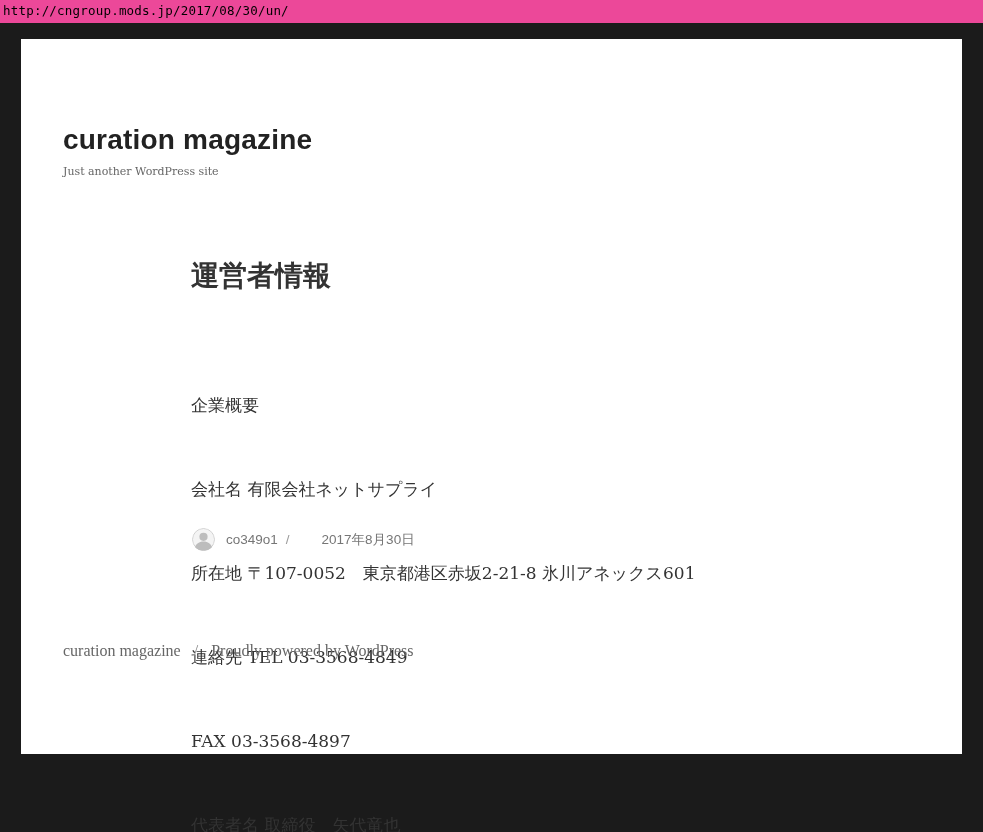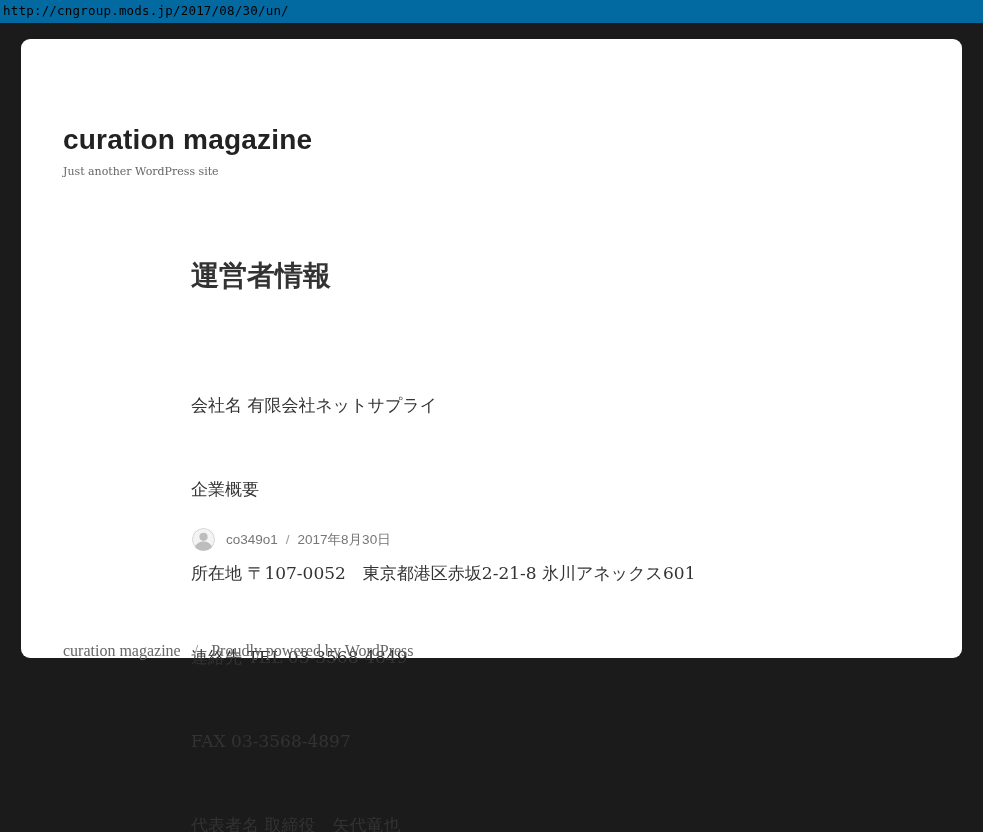--- a/index.html
+++ b/index.html
@@ -11,36 +11,35 @@
     background: #1b1b1b;
     overflow: hidden;
     font-family: "Liberation Sans", sans-serif;
   }
   
   .url-bar {
     position: absolute;
     left: 0; top: 0;
     width: 983px;
     height: 23px;
-    background: #0369a1;
+    background: #ec4899;
     padding: 3px 0 0 3px;
     font-family: "DejaVu Sans Mono", monospace;
     font-size: 12.5px;
     letter-spacing: 0.2px;
     color: #000000;
     white-space: nowrap;
   }
   
   .page {
     position: absolute;
     left: 21px; top: 39px;
     width: 941px;
-    height: 619px;
+    height: 715px;
     background: #ffffff;
-    border-radius: 9px;
   }
   .site-branding {
     position: absolute;
     left: 42px; top: 86px;
   }
   .site-title {
     margin: 0;
     font-family: "Liberation Sans", sans-serif;
     font-weight: bold;
     font-size: 28px;
@@ -90,21 +89,21 @@
   .avatar {
     width: 23px;
     height: 23px;
     border-radius: 50%;
     overflow: hidden;
     margin-right: 11px;
     flex: 0 0 auto;
   }
   .avatar svg { display: block; }
   .meta-sep { margin: 0 8px; color: #9a9a9a; }
-  .meta-date { cursor: pointer; }
+  .meta-date { cursor: pointer; margin-left: 24px; }
   .site-footer {
     position: absolute;
     left: 42px; top: 602px;
     font-family: Liberation Serif, serif;
     font-size: 16px;
     line-height: 1.25;
     color: #666666;
   }
   .footer-sep { margin: 0 9px; color: #8a8a8a; }
   .footer-link { cursor: pointer; }
@@ -120,22 +119,22 @@
 
   <header class="site-branding">
     <h1 class="site-title">curation magazine</h1>
     <p class="site-description">Just another WordPress site</p>
   </header>
 
   <main>
     <h2 class="entry-title">運営者情報</h2>
 
     <div class="entry-content">
+      <div>企業概要</div>
       <div>会社名 有限会社ネットサプライ</div>
-      <div>企業概要</div>
       <div>所在地 〒107-0052　東京都港区赤坂2-21-8 氷川アネックス601</div>
       <div>連絡先 TEL 03-3568-4849</div>
       <div>FAX 03-3568-4897</div>
       <div>代表者名 取締役　矢代竜也</div>
     </div>
 
     <div class="entry-meta">
       <span class="author-link">
         <span class="avatar">
           <svg width="23" height="23" viewBox="0 0 24 24" xmlns="http://www.w3.org/2000/svg">

